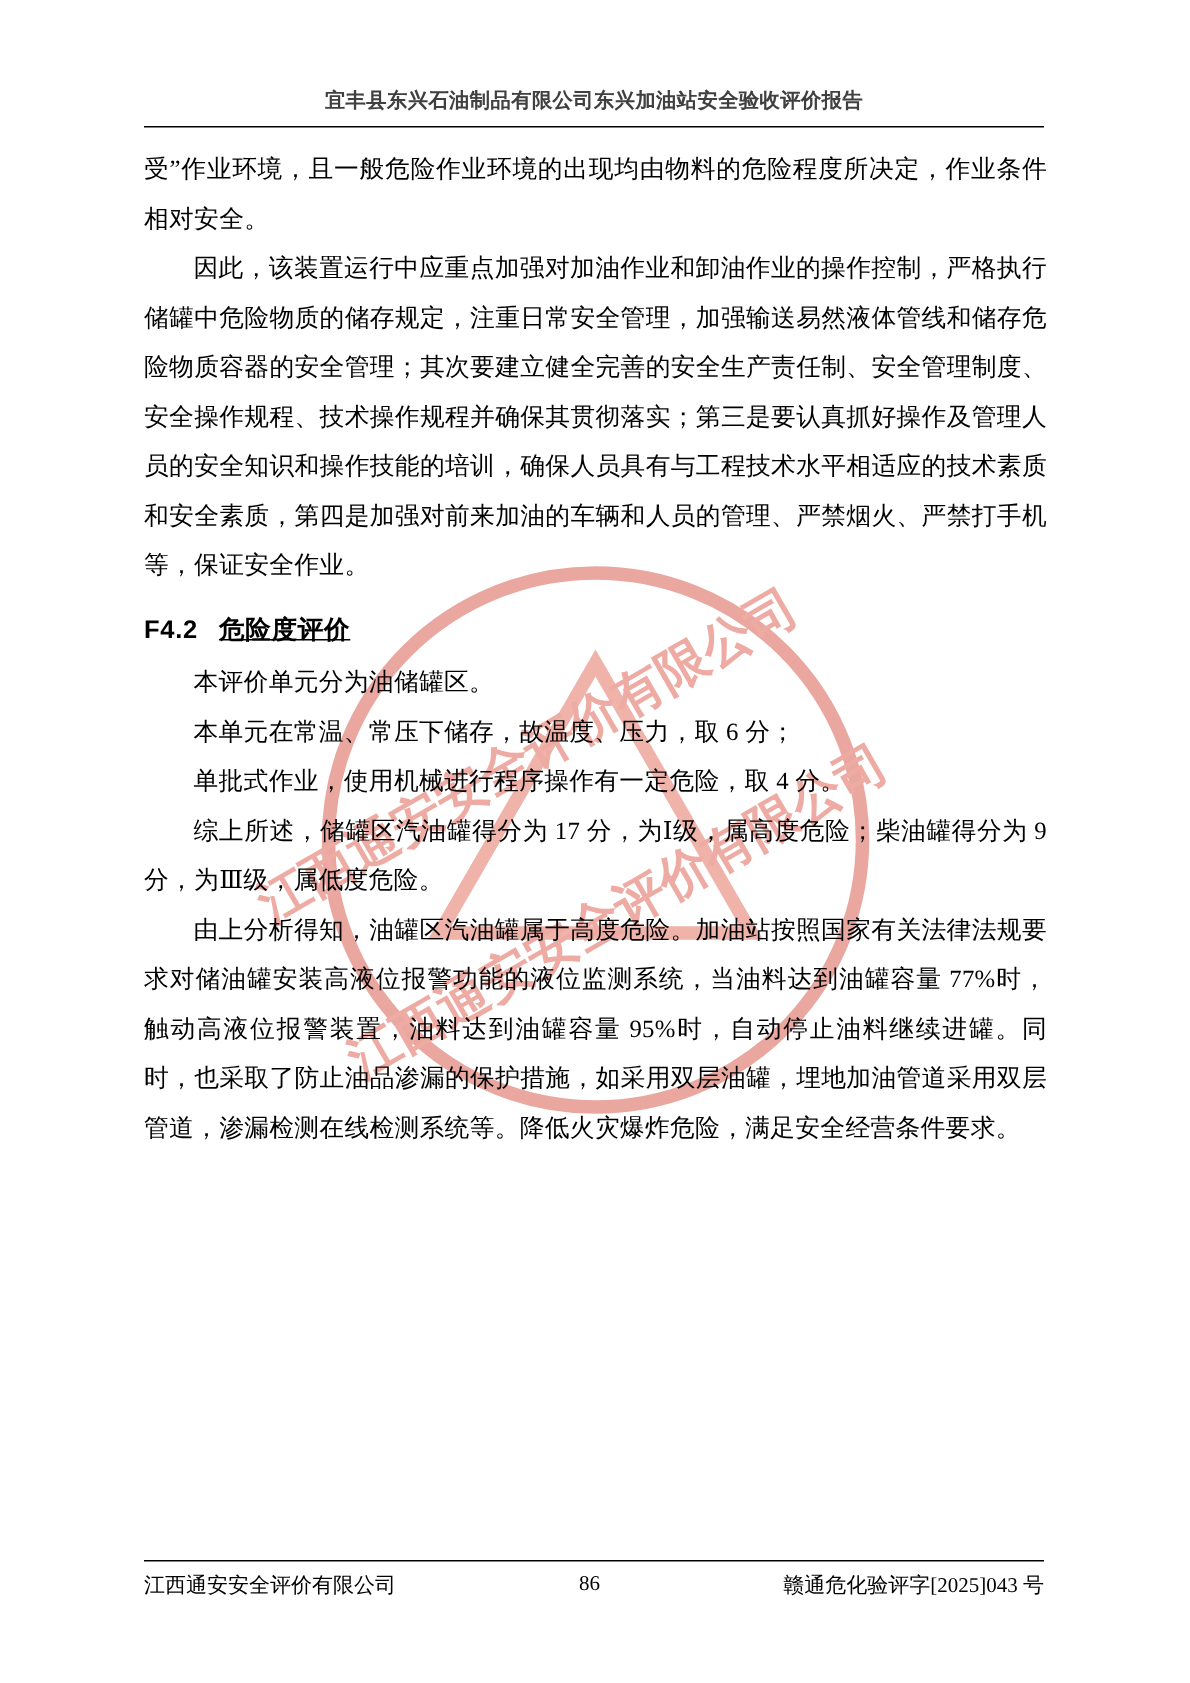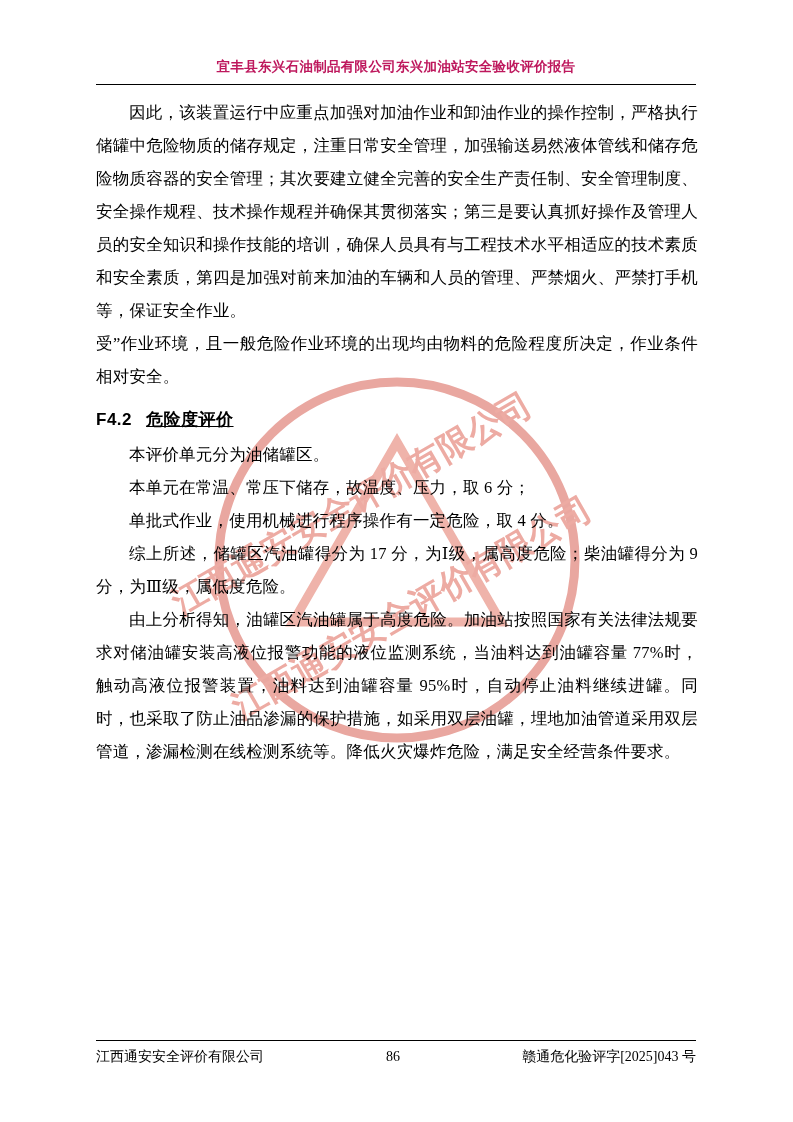--- a/index.html
+++ b/index.html
@@ -51,21 +51,21 @@
     position: absolute;
     left: 96px;
     top: 58px;
     width: 600px;
     text-align: center;
   }
   .header-title {
     font-size: 13.5px;
     font-weight: bold;
     letter-spacing: 0.3px;
-    color: #be185d;
+    color: #404040;
     font-family: "Liberation Serif", "DejaVu Serif", serif;
   }
   .header-rule {
     position: absolute;
     left: 96px;
     top: 84px;
     width: 600px;
     height: 1px;
     background: #000;
   }
@@ -146,22 +146,22 @@
   </div>
 
   <div class="content">
 
     <div class="header">
       <div class="header-title">宜丰县东兴石油制品有限公司东兴加油站安全验收评价报告</div>
     </div>
     <div class="header-rule"></div>
 
     <div class="body-area">
+      <p class="para">受”作业环境，且一般危险作业环境的出现均由物料的危险程度所决定，作业条件相对安全。</p>
       <p class="para indent">因此，该装置运行中应重点加强对加油作业和卸油作业的操作控制，严格执行储罐中危险物质的储存规定，注重日常安全管理，加强输送易然液体管线和储存危险物质容器的安全管理；其次要建立健全完善的安全生产责任制、安全管理制度、安全操作规程、技术操作规程并确保其贯彻落实；第三是要认真抓好操作及管理人员的安全知识和操作技能的培训，确保人员具有与工程技术水平相适应的技术素质和安全素质，第四是加强对前来加油的车辆和人员的管理、严禁烟火、严禁打手机等，保证安全作业。</p>
-      <p class="para">受”作业环境，且一般危险作业环境的出现均由物料的危险程度所决定，作业条件相对安全。</p>
 
       <h2 class="section">
         <span class="sec-num">F4.2</span><span>危险度评价</span>
       </h2>
 
       <p class="para indent">本评价单元分为油储罐区。</p>
       <p class="para indent">本单元在常温、常压下储存，故温度、压力，取 6 分；</p>
       <p class="para indent">单批式作业，使用机械进行程序操作有一定危险，取 4 分。</p>
       <p class="para indent">综上所述，储罐区汽油罐得分为 17 分，为Ⅰ级，属高度危险；柴油罐得分为 9 分，为Ⅲ级，属低度危险。</p>
       <p class="para indent">由上分析得知，油罐区汽油罐属于高度危险。加油站按照国家有关法律法规要求对储油罐安装高液位报警功能的液位监测系统，当油料达到油罐容量 77%时，触动高液位报警装置，油料达到油罐容量 95%时，自动停止油料继续进罐。同时，也采取了防止油品渗漏的保护措施，如采用双层油罐，埋地加油管道采用双层管道，渗漏检测在线检测系统等。降低火灾爆炸危险，满足安全经营条件要求。</p>

